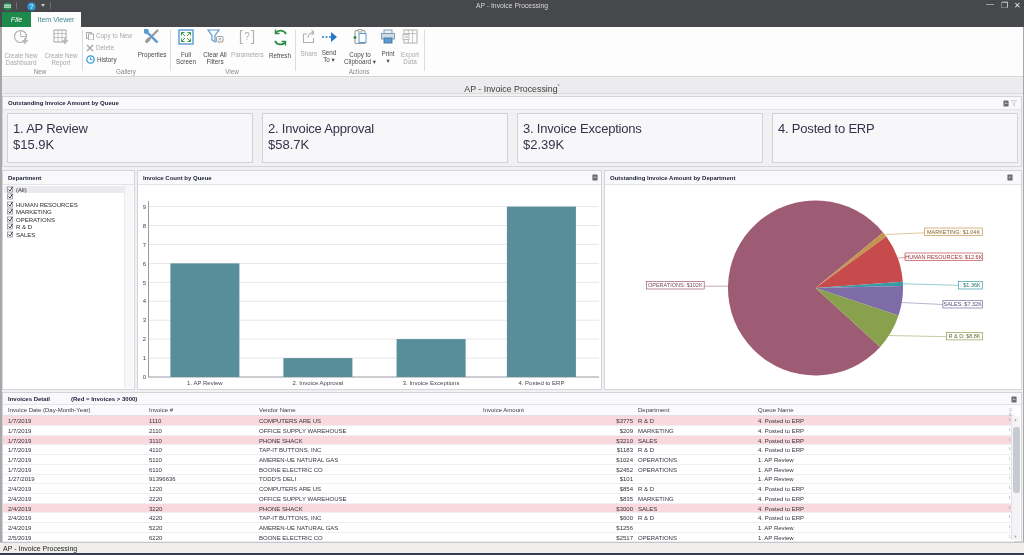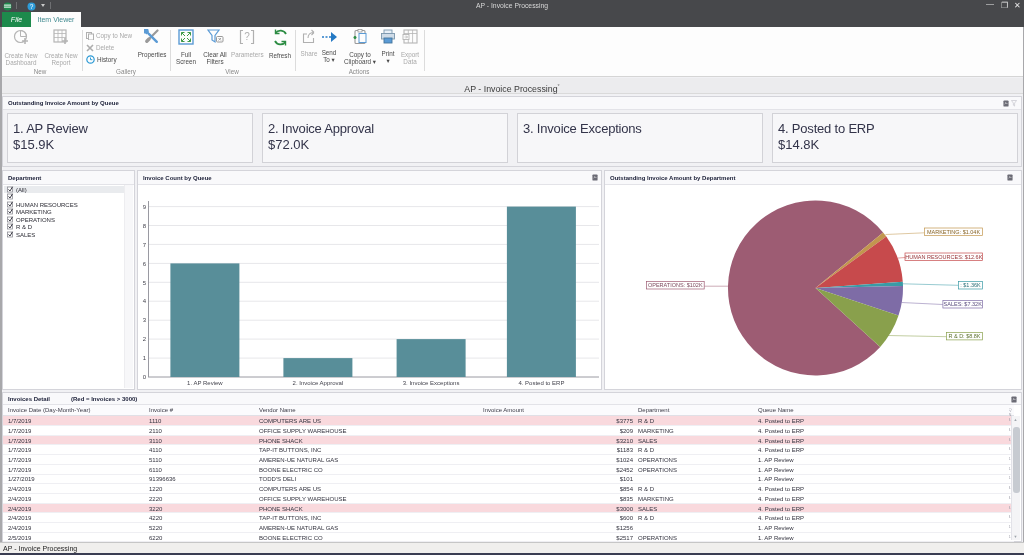--- a/index.html
+++ b/index.html
@@ -251,28 +251,28 @@
     <svg class="picon" style="right:4px" width="7" height="8" viewBox="0 0 7 8">
         <path d="M0.5 0.5 H6.5 L4.2 3.5 V7 L2.8 6 V3.5 Z" fill="none" stroke="#c4c4cc" stroke-width="0.8"></path>
       </svg>
   </div>
   <div class="card" style="left:4px;">
       <div class="t1">1. AP Review</div>
       <div class="t2">$15.9K</div>
     </div>
   <div class="card" style="left:259px;">
       <div class="t1">2. Invoice Approval</div>
-      <div class="t2">$72.0K</div>
+      <div class="t2">$58.7K</div>
     </div>
   <div class="card" style="left:514px;">
       <div class="t1">3. Invoice Exceptions</div>
+      <div class="t2">$2.39K</div>
     </div>
   <div class="card" style="left:769px;">
       <div class="t1">4. Posted to ERP</div>
-      <div class="t2">$14.8K</div>
     </div>
 </div>
 
 <div class="panel" id="dept">
   <div class="phead">
       <span class="pt">Department</span>
     </div>
   <div class="drow" style="top:14.7px;background:#e9ebee;"><svg class="cbx" width="7" height="7" viewBox="0 0 7 7">
         <rect x="0.5" y="1" width="5" height="5" fill="#fff" stroke="#8d8d95" stroke-width="0.8"></rect>
         <path d="M1.5 3.4 L3 5 L5.5 0.8" fill="none" stroke="#3c3c46" stroke-width="1"></path>

